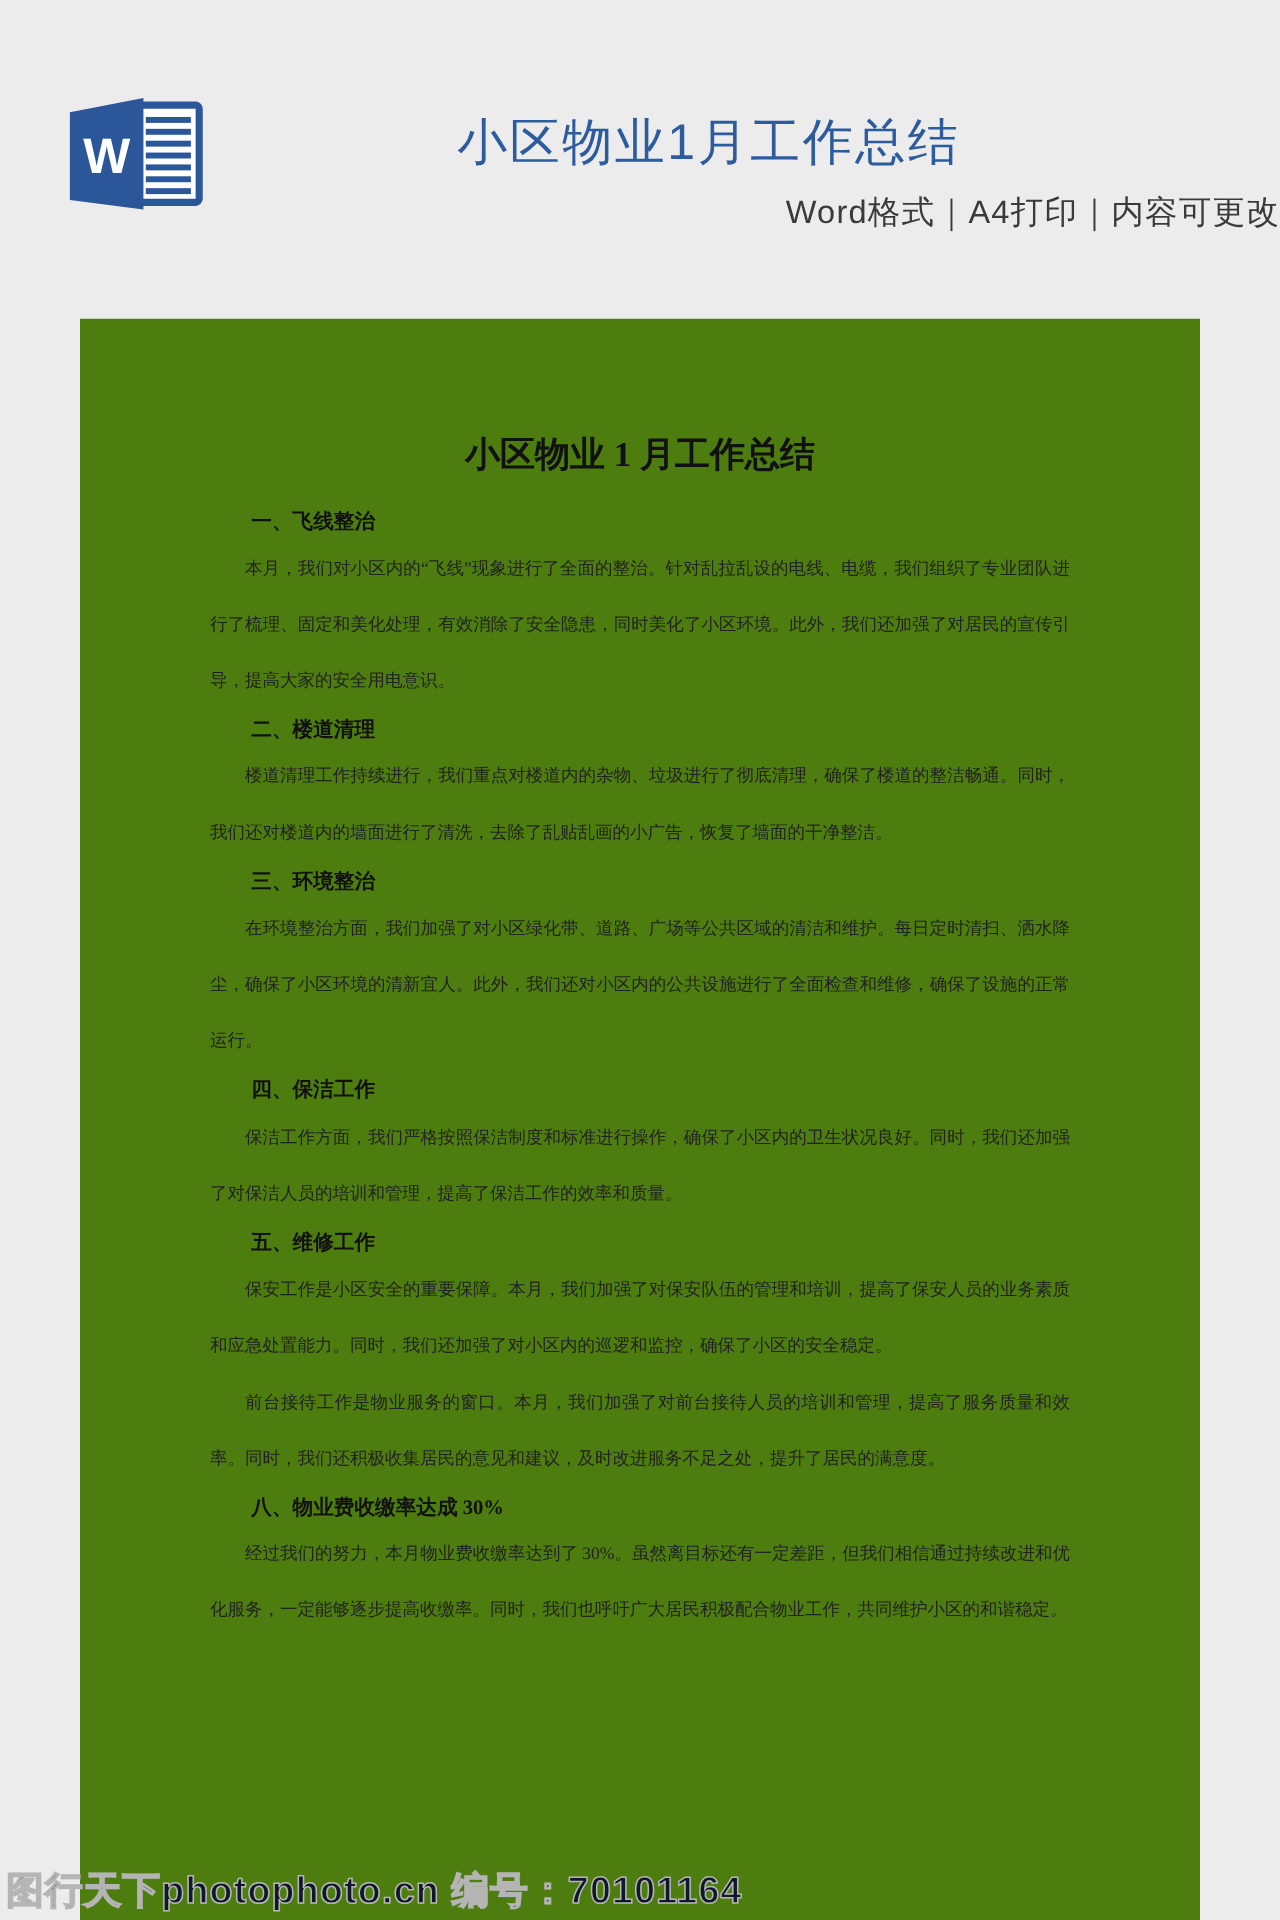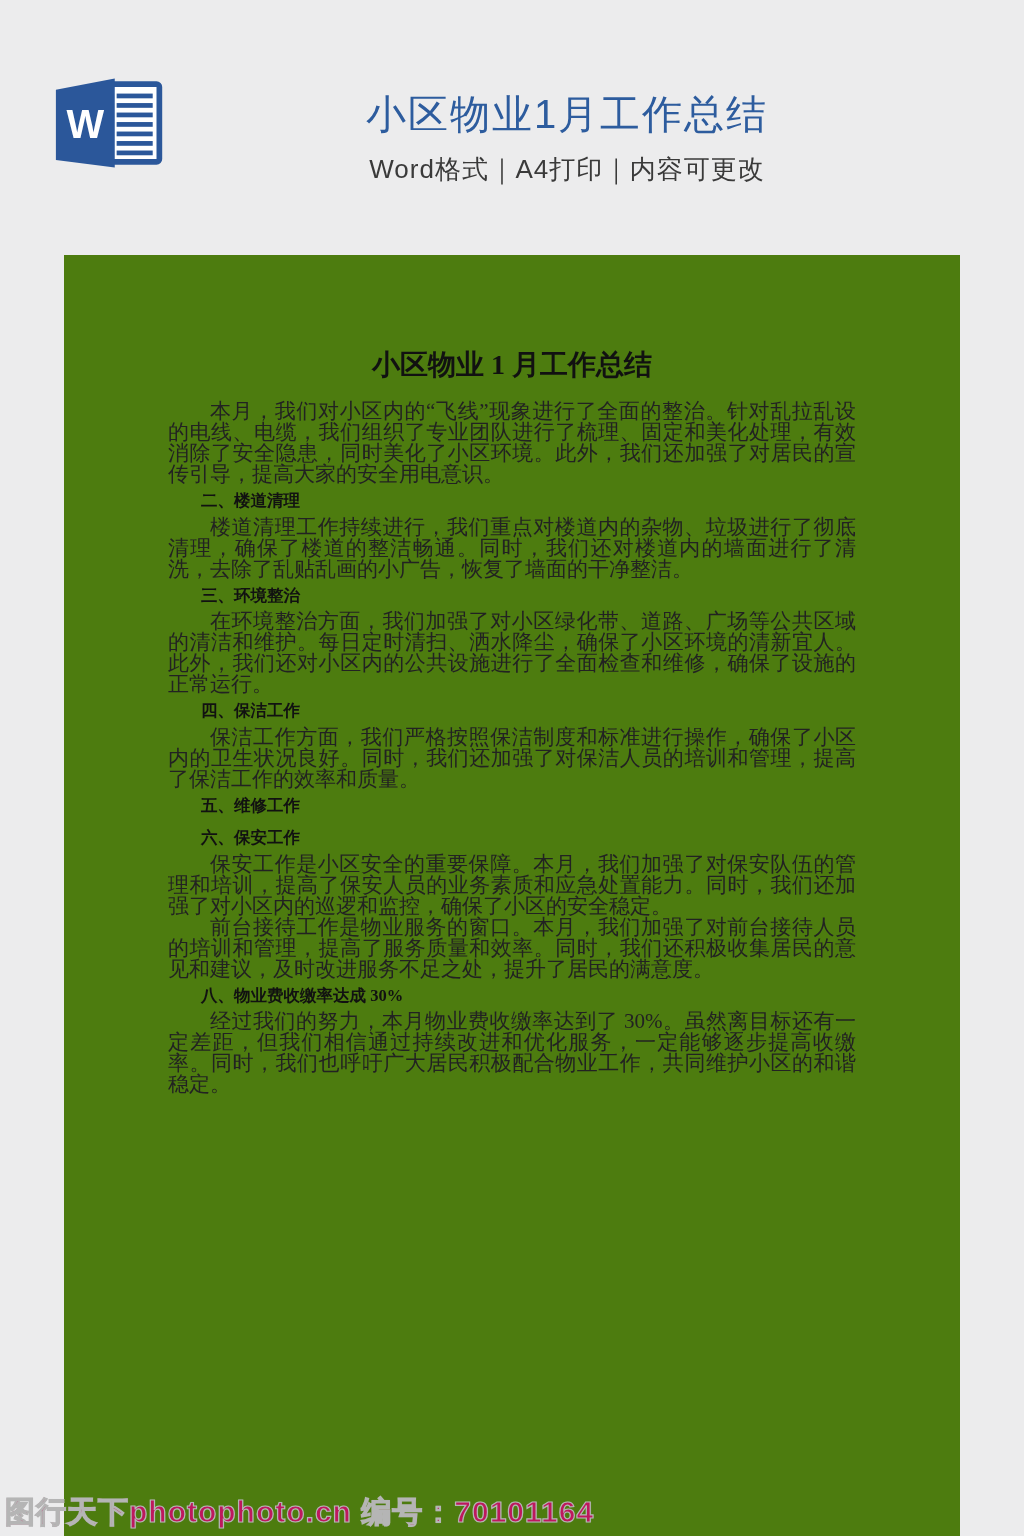--- a/index.html
+++ b/index.html
@@ -12,21 +12,21 @@
   }
   
   .header{position:absolute;left:0;top:0;width:1024px;height:255px;}
   .word-icon{position:absolute;left:54px;top:76px;width:112px;height:94px;}
   .header-text{position:absolute;left:110px;right:0;top:92px;text-align:center;}
   .header-title{
     font-size:40px;font-weight:normal;color:#2d5c9e;
     letter-spacing:2px;line-height:44px;
   }
   .header-subtitle{
-    margin-top:16px;font-size:26px;color:#3a3a3a;letter-spacing:1px;
+    margin-top:16px;font-size:26px;color:#3a3a3a;letter-spacing:1px;text-align:right;
   }
   
   .page{
     position:absolute;left:64px;top:255px;width:896px;height:1500px;
     background:#4d7c0f;
   }
   .doc-inner{
     padding:92px 104px 0 104px;
     font-family:"Liberation Serif","DejaVu Serif",serif;
     color:#1f1f1f;
@@ -34,28 +34,28 @@
   .doc-title{
     text-align:center;font-size:28px;font-weight:bold;color:#111;
     line-height:36px;margin:0 0 18px 0;
     font-family:"Liberation Serif","DejaVu Serif",serif;
   }
   .sec-heading{
     font-size:16.5px;font-weight:bold;line-height:31.7px;
     text-indent:2em;margin:0;color:#111;
   }
   .sec-body{
-    font-size:21px;line-height:21px;text-indent:2em;
+    font-size:14px;line-height:45px;text-indent:2em;
     text-align:justify;margin:0;color:#222;
   }
   
   .watermark{
     position:absolute;left:5px;top:1492px;
     font-size:30px;font-weight:bold;letter-spacing:1px;
-    color:#be185d;
+    color:#0f172a;
     -webkit-text-stroke:1.2px #b5b5b5;
     text-shadow:0 0 1px #c0c0c0;
     font-family:"Liberation Sans","DejaVu Sans",sans-serif;
     white-space:nowrap;
   }
 </style>
 </head>
 <body>
 
 <div class="screen">
@@ -78,34 +78,34 @@
     <div class="header-text">
       <div class="header-title">小区物业1月工作总结</div>
       <div class="header-subtitle">Word格式｜A4打印｜内容可更改</div>
     </div>
   </div>
 
   <div class="page">
     <div class="doc-inner">
       <div class="doc-title">小区物业 1 月工作总结</div>
 
+      <p class="sec-heading">一、飞线整治</p>
       <p class="sec-body">本月，我们对小区内的“飞线”现象进行了全面的整治。针对乱拉乱设的电线、电缆，我们组织了专业团队进行了梳理、固定和美化处理，有效消除了安全隐患，同时美化了小区环境。此外，我们还加强了对居民的宣传引导，提高大家的安全用电意识。</p>
 
       <p class="sec-heading">二、楼道清理</p>
       <p class="sec-body">楼道清理工作持续进行，我们重点对楼道内的杂物、垃圾进行了彻底清理，确保了楼道的整洁畅通。同时，我们还对楼道内的墙面进行了清洗，去除了乱贴乱画的小广告，恢复了墙面的干净整洁。</p>
 
       <p class="sec-heading">三、环境整治</p>
       <p class="sec-body">在环境整治方面，我们加强了对小区绿化带、道路、广场等公共区域的清洁和维护。每日定时清扫、洒水降尘，确保了小区环境的清新宜人。此外，我们还对小区内的公共设施进行了全面检查和维修，确保了设施的正常运行。</p>
 
       <p class="sec-heading">四、保洁工作</p>
       <p class="sec-body">保洁工作方面，我们严格按照保洁制度和标准进行操作，确保了小区内的卫生状况良好。同时，我们还加强了对保洁人员的培训和管理，提高了保洁工作的效率和质量。</p>
 
       <p class="sec-heading">五、维修工作</p>
 
-      <p class="sec-heading">六、保安工作</p>
       <p class="sec-body">保安工作是小区安全的重要保障。本月，我们加强了对保安队伍的管理和培训，提高了保安人员的业务素质和应急处置能力。同时，我们还加强了对小区内的巡逻和监控，确保了小区的安全稳定。</p>
 
       <p class="sec-body">前台接待工作是物业服务的窗口。本月，我们加强了对前台接待人员的培训和管理，提高了服务质量和效率。同时，我们还积极收集居民的意见和建议，及时改进服务不足之处，提升了居民的满意度。</p>
 
       <p class="sec-heading">八、物业费收缴率达成 30%</p>
       <p class="sec-body">经过我们的努力，本月物业费收缴率达到了 30%。虽然离目标还有一定差距，但我们相信通过持续改进和优化服务，一定能够逐步提高收缴率。同时，我们也呼吁广大居民积极配合物业工作，共同维护小区的和谐稳定。</p>
     </div>
   </div>
 
   <div class="watermark">图行天下photophoto.cn 编号：70101164</div>

